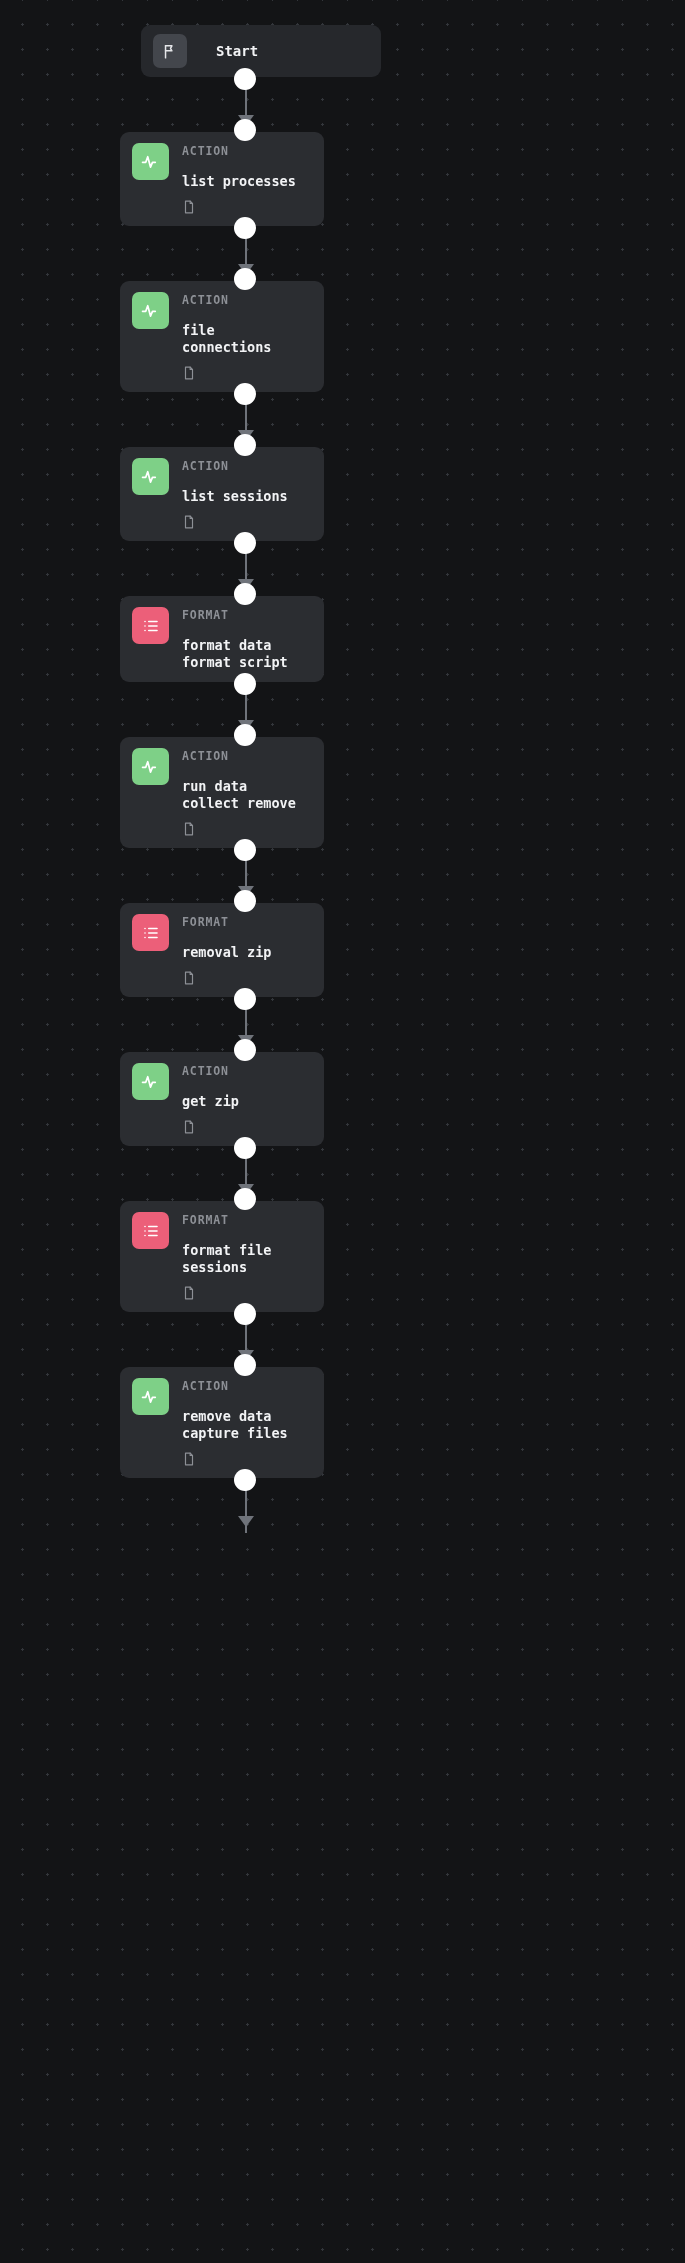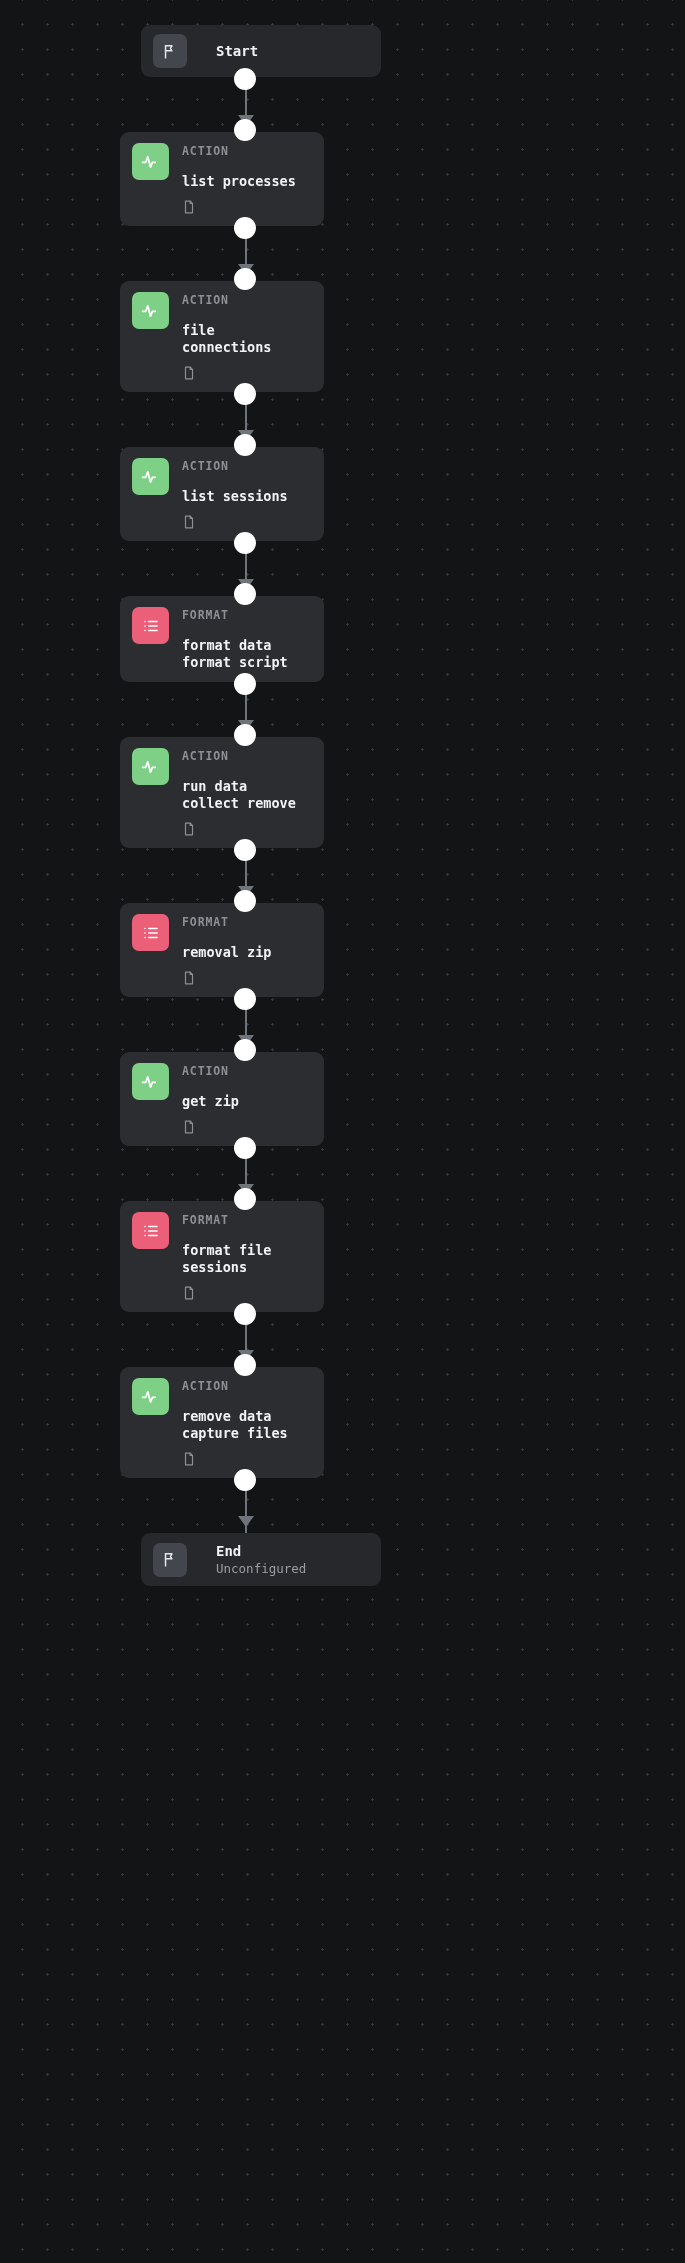--- a/index.html
+++ b/index.html
@@ -379,27 +379,15 @@
     </div>
   </div>
 </div>
 
     <div class="connector">
       <div class="line"></div>
       <div class="dot"></div>
       <div class="arrow"></div>
     </div>
 
-    <div class="node terminal">
-      <span class="tile flag">
-        <svg width="17" height="17" viewBox="0 0 24 24" fill="none" stroke="#e6e7ea" stroke-width="2.1" stroke-linecap="round" stroke-linejoin="round">
-          <path d="M5 21V4"></path>
-            <path d="M5 4h9l-2 3.5L14 11H5"></path>
-        </svg>
-      </span>
-      <div class="body">
-        <div class="title">End</div>
-        <div class="sub">Unconfigured</div>
-      </div>
-    </div>
 
   </div>
 </div>
 
 </body></html>

